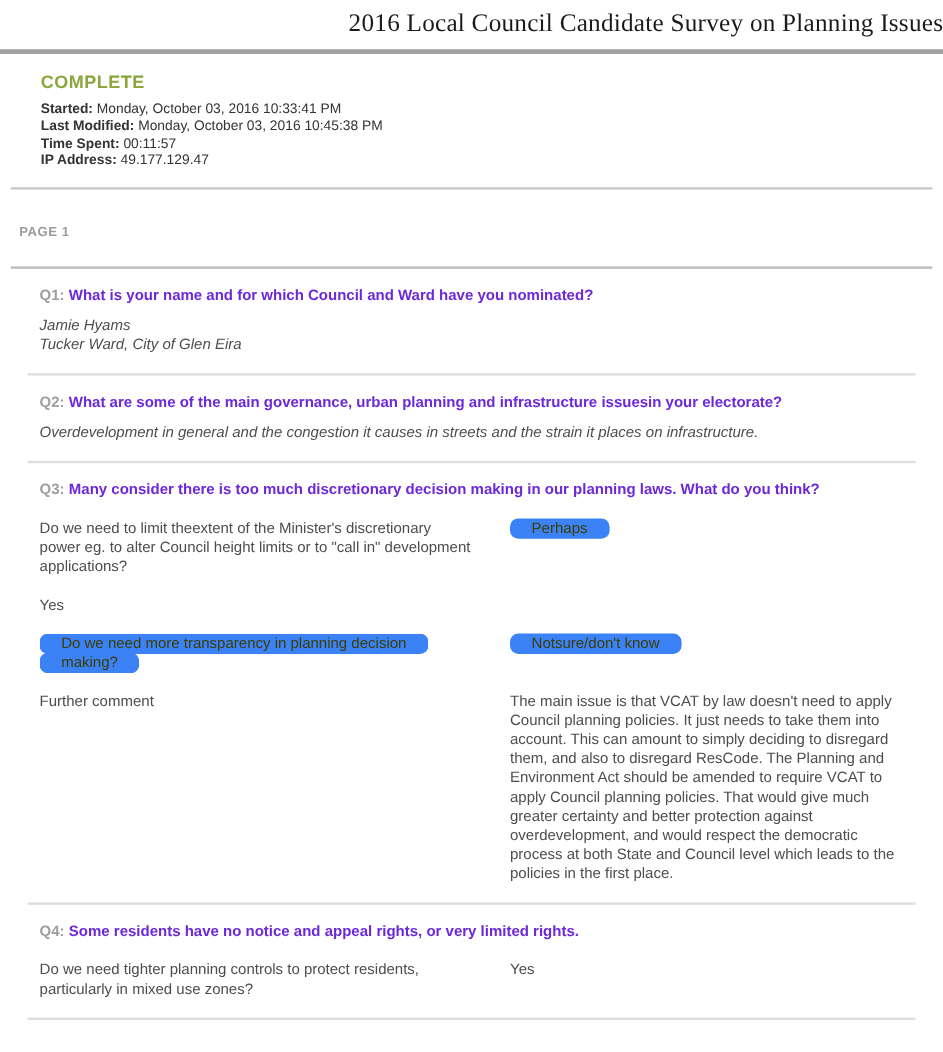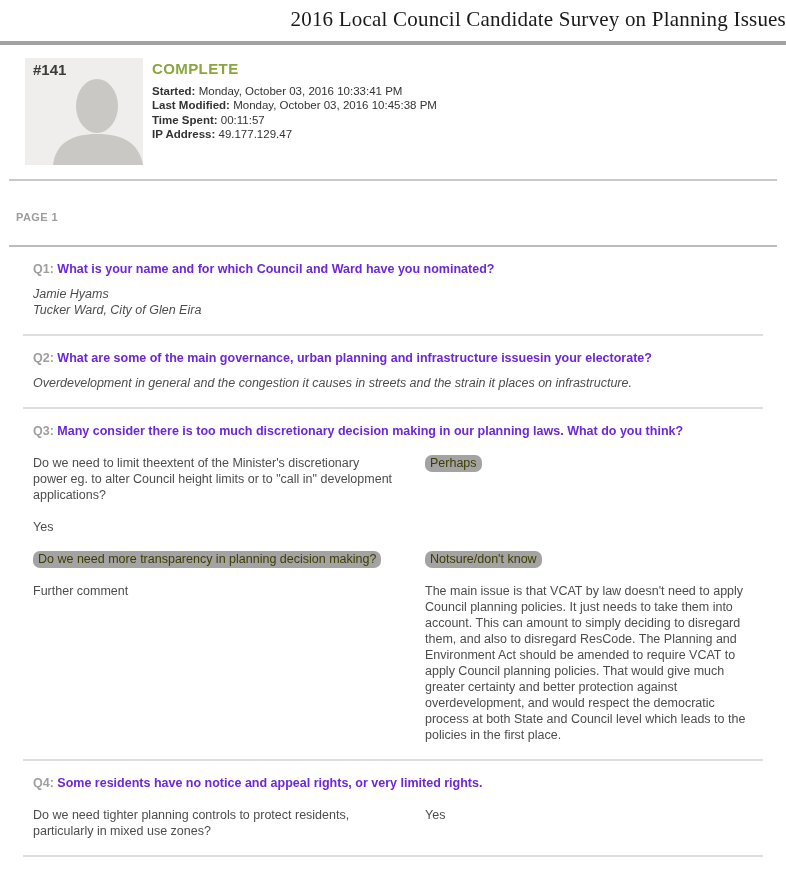--- a/index.html
+++ b/index.html
@@ -100,46 +100,38 @@
     grid-template-columns: 392px 1fr;
     margin-top: 16px;
     font-size: 12.5px;
     line-height: 16px;
     color: #4d4d4d;
   }
   .sub-row:first-of-type { margin-top: 13px; }
   .sub-q { max-width: 360px; }
   .sub-a { max-width: 332px; }
   .hl {
-    background: #a3a3a3;
+    background: #3b82f6;
     border-radius: 7px;
-    padding: 1px 5px 2px;
+    padding: 1px 18px 2px;
     -webkit-box-decoration-break: clone;
     box-decoration-break: clone;
     color: #3d3d00;
   }
   .bottom-space { height: 30px; }
 </style>
 </head>
 <body>
 
 <div class="page">
 
   <div class="title">2016 Local Council Candidate Survey on Planning Issues</div>
   <div class="bar-thick"></div>
 
   <div class="respondent">
-    <div class="avatar">
-      <svg width="118" height="107" viewBox="0 0 118 107">
-        <rect x="0" y="0" width="118" height="107" fill="#efeeec"></rect>
-        <ellipse cx="72" cy="48" rx="21" ry="27" fill="#c9c8c4"></ellipse>
-        <path d="M28 107 C31 84 48 76 72 76 C98 76 114 85 118 107 Z" fill="#c9c8c4"></path>
-      </svg>
-      <div class="rid">#141</div>
-    </div>
     <div class="rmeta">
       <div class="status">COMPLETE</div>
       <div class="meta-line">
         <span class="lbl">Started:</span>
         <span>Monday, October 03, 2016 10:33:41 PM</span>
       </div>
       <div class="meta-line">
         <span class="lbl">Last Modified:</span>
         <span>Monday, October 03, 2016 10:45:38 PM</span>
       </div>

